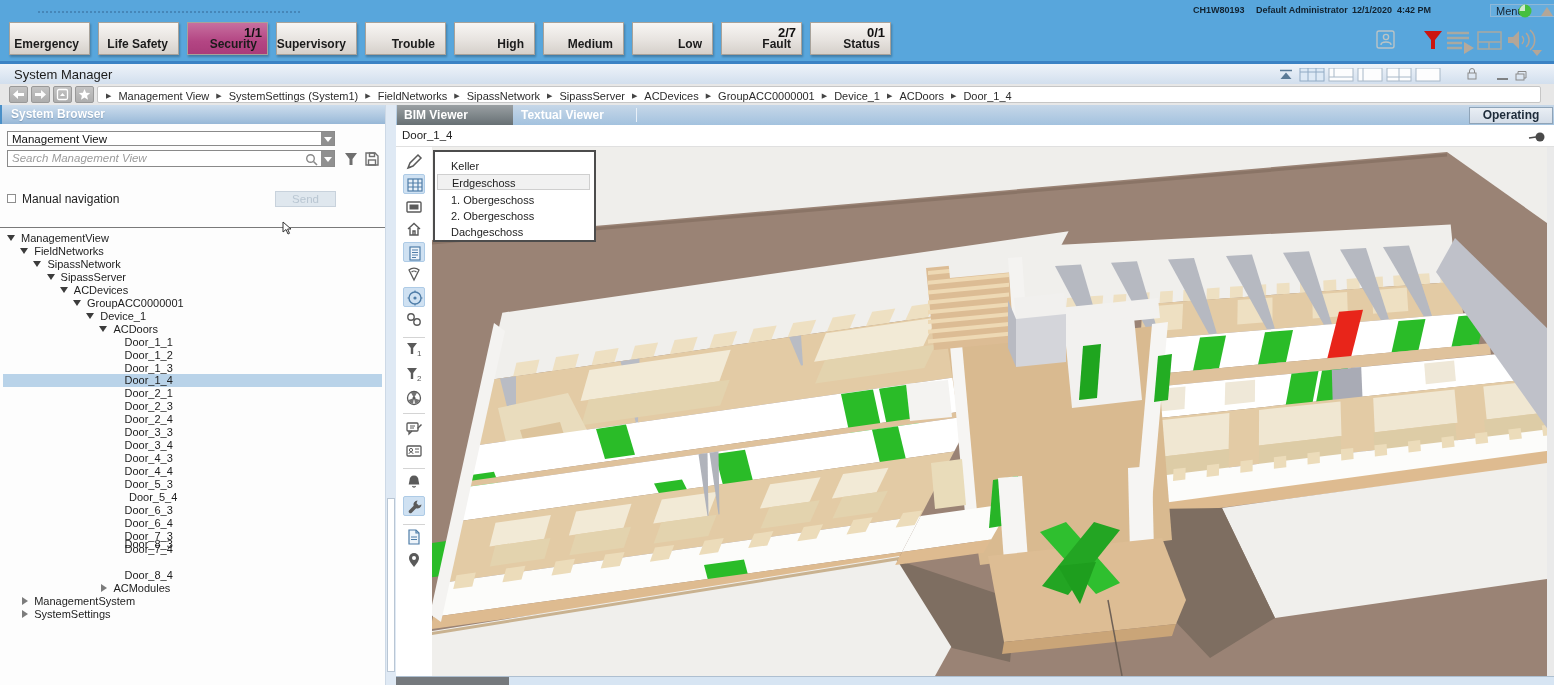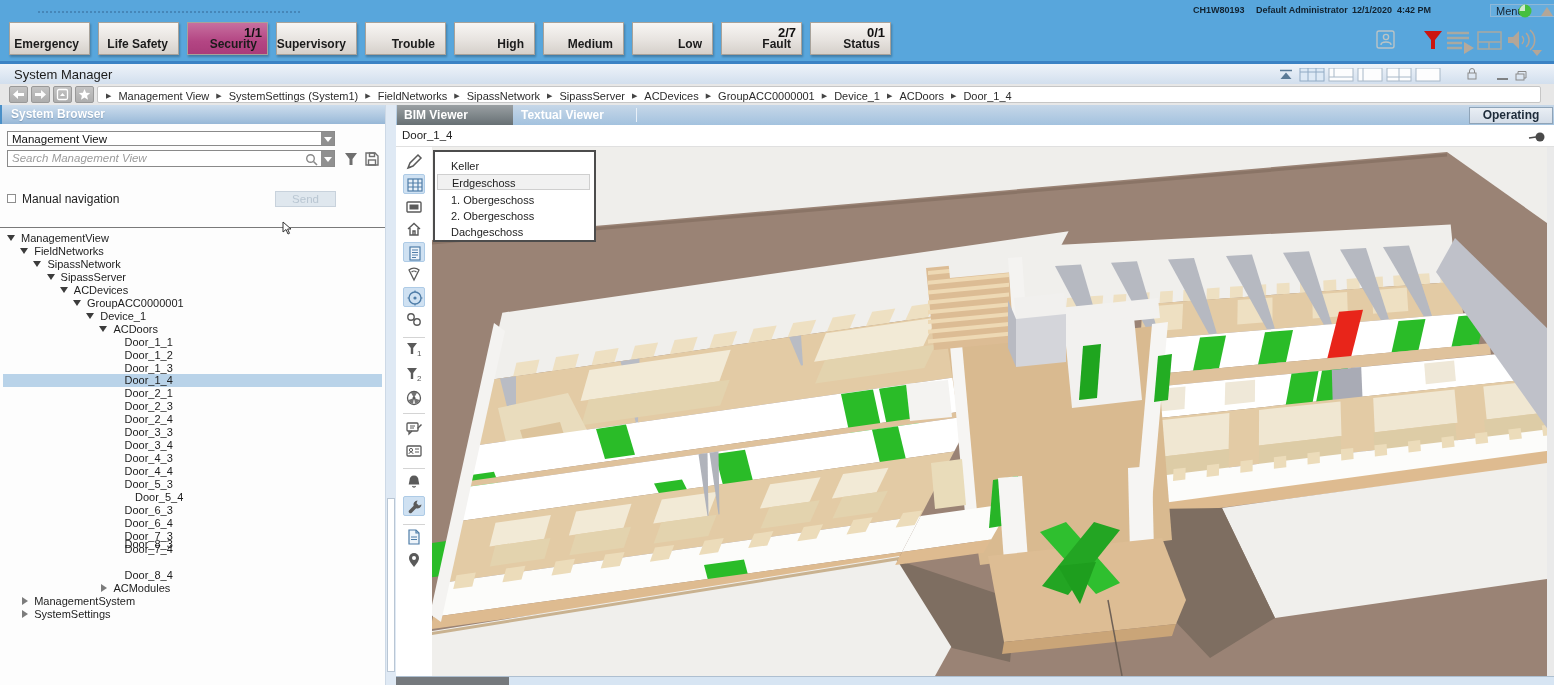--- a/index.html
+++ b/index.html
@@ -267,21 +267,21 @@
  <div class="abs" style="left:3px;top:268.9px;width:379px;height:13.5px;background:#b9d3e9"></div>
  <div class="trow" style="left:124.5px;top:269.4px">Door_1_4</div>
  <div class="trow" style="left:124.5px;top:282.4px">Door_2_1</div>
  <div class="trow" style="left:124.5px;top:295.4px">Door_2_3</div>
  <div class="trow" style="left:124.5px;top:308.3px">Door_2_4</div>
  <div class="trow" style="left:124.5px;top:321.2px">Door_3_3</div>
  <div class="trow" style="left:124.5px;top:334.2px">Door_3_4</div>
  <div class="trow" style="left:124.5px;top:347.1px">Door_4_3</div>
  <div class="trow" style="left:124.5px;top:360.1px">Door_4_4</div>
  <div class="trow" style="left:124.5px;top:373.0px">Door_5_3</div>
- <div class="trow" style="left:135px;top:386.0px">Door_5_4</div>
+ <div class="trow" style="left:129px;top:386.0px">Door_5_4</div>
  <div class="trow" style="left:124.5px;top:398.9px">Door_6_3</div>
  <div class="trow" style="left:124.5px;top:411.9px">Door_6_4</div>
  <div class="trow" style="left:124.5px;top:424.8px">Door_7_3</div>
  <div class="trow" style="left:124.5px;top:437.8px">Door_7_4</div>
  <div class="trow" style="left:124.5px;top:433px">Door_8_3</div>
  <div class="trow" style="left:124.5px;top:463.7px">Door_8_4</div>
  <div class="tar col" style="left:101.4px;top:478.6px"></div>
  <div class="trow" style="left:113.4px;top:476.6px">ACModules</div>
  <div class="tar col" style="left:22.2px;top:491.6px"></div>
  <div class="trow" style="left:34.2px;top:489.6px">ManagementSystem</div>

